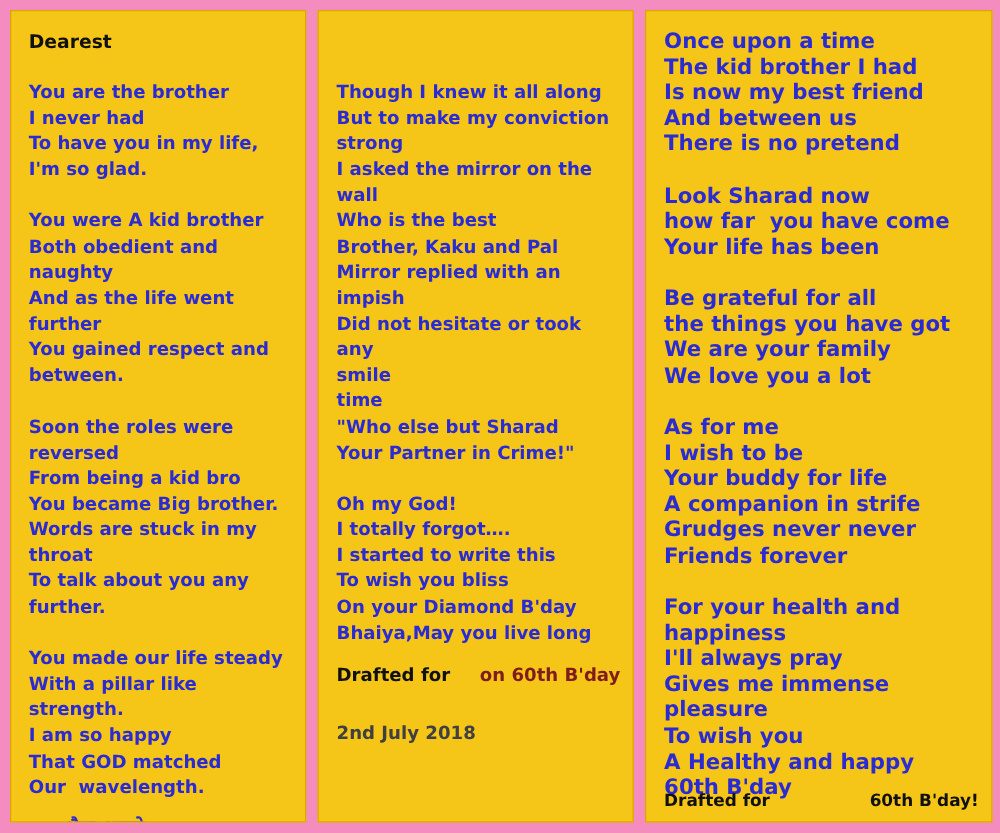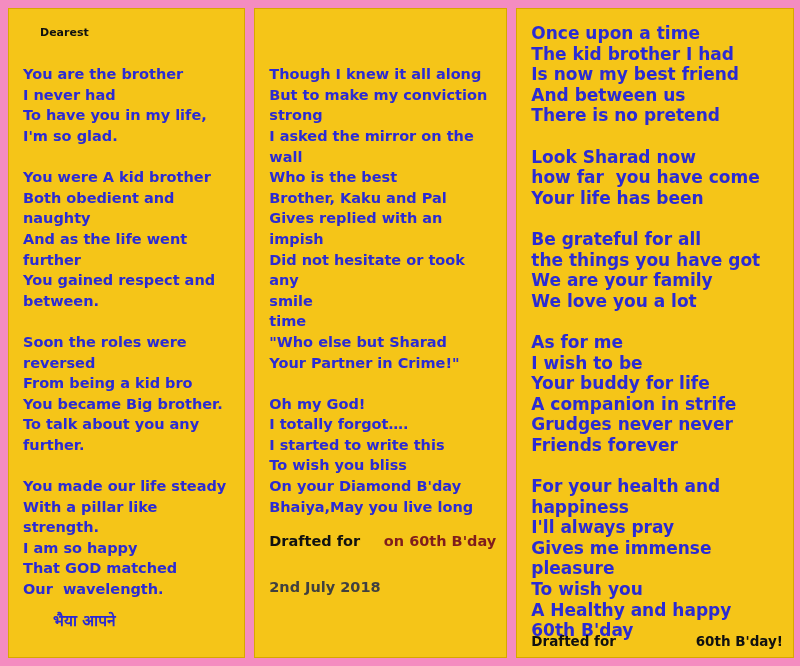--- a/index.html
+++ b/index.html
@@ -41,23 +41,22 @@
     line-height: 20.6px;
     white-space: pre-wrap;
   }
   .col-3 .line { font-size: 17px; line-height: 20.6px; }
   .blank {
     height: 20.6px;
   }
   .dark {
     color: #111111;
     font-weight: bold;
-    font-size: 11px;
+    font-size: 15px;
     line-height: 20.6px;
-    margin-left: 17px;
   }
   .hindi-block {
     margin-top: 10px;
     padding-left: 6px;
   }
   .hindi {
     color: #2b2bd4;
     font-weight: bold;
     font-size: 15.5px;
     line-height: 23px;
@@ -121,20 +120,21 @@
 
     <div class="line">You were A kid brother</div>
     <div class="line">Both obedient and naughty</div>
     <div class="line">And as the life went further</div>
     <div class="line">You gained respect and between.</div>
     <div class="blank"></div>
 
     <div class="line">Soon the roles were reversed</div>
     <div class="line">From being a kid bro</div>
     <div class="line">You became Big brother.</div>
+    <div class="line">Words are stuck in my throat</div>
     <div class="line">To talk about you any further.</div>
     <div class="blank"></div>
 
     <div class="line">You made our life steady</div>
     <div class="line">With a pillar like strength.</div>
     <div class="line">I am so happy</div>
     <div class="line">That GOD matched</div>
     <div class="line">Our  wavelength.</div>
 
     <div class="hindi-block">
@@ -146,21 +146,21 @@
   <div class="column col-2">
     <div class="blank"></div>
     <div class="blank"></div>
 
     <div class="line">Though I knew it all along</div>
     <div class="line">But to make my conviction</div>
     <div class="line">strong</div>
     <div class="line">I asked the mirror on the wall</div>
     <div class="line">Who is the best</div>
     <div class="line">Brother, Kaku and Pal</div>
-    <div class="line">Gives replied with an impish</div>
+    <div class="line">Mirror replied with an impish</div>
     <div class="line">Did not hesitate or took any</div>
     <div class="line">smile</div>
     <div class="line">time</div>
     <div class="line">"Who else but Sharad</div>
     <div class="line">Your Partner in Crime!"</div>
     <div class="blank"></div>
 
     <div class="line">Oh my God!</div>
     <div class="line">I totally forgot….</div>
     <div class="line">I started to write this</div>

